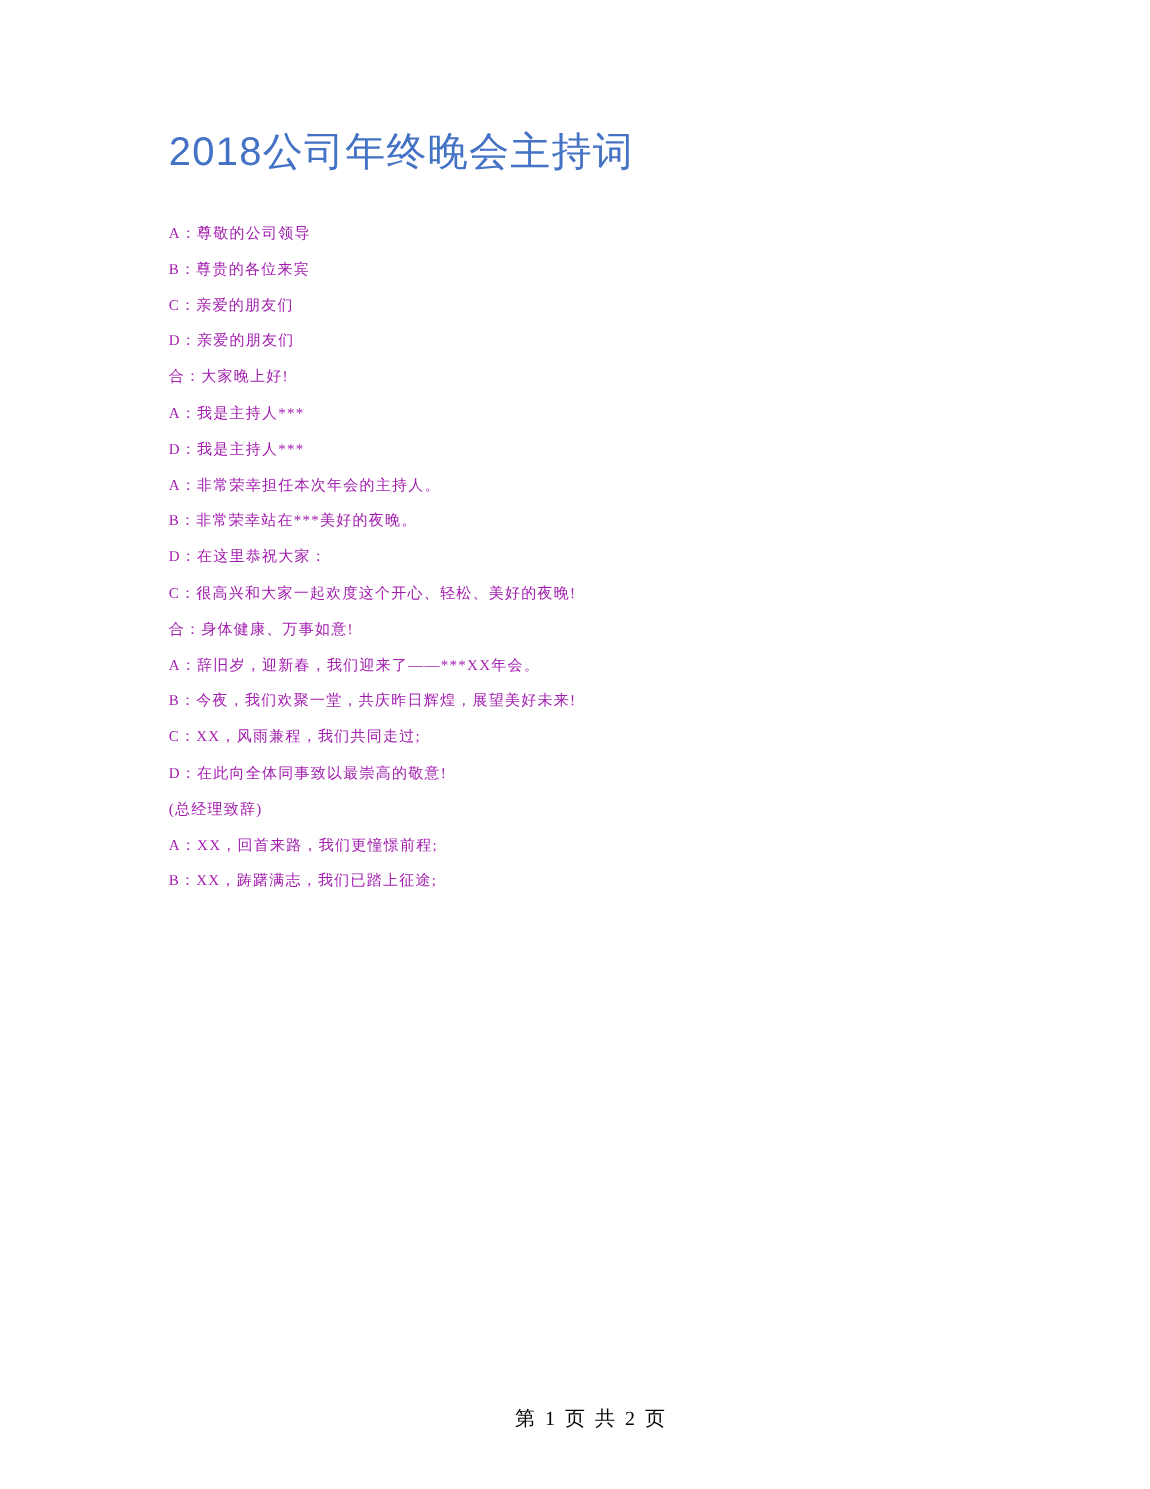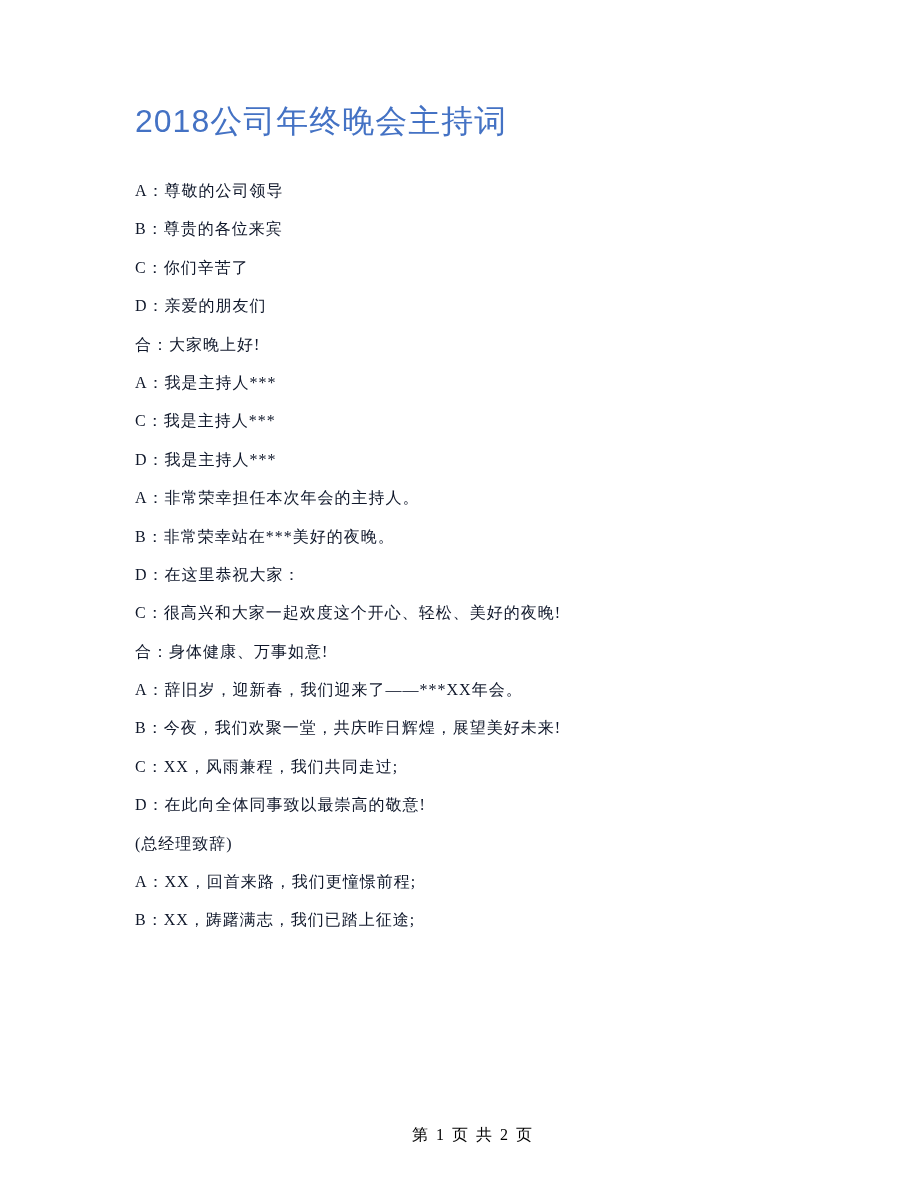--- a/index.html
+++ b/index.html
@@ -18,22 +18,22 @@
     .title {
       font-family: "SimHei", "黑体", sans-serif;
       color: #4472C4;
       font-size: 32px;
       text-align: left;
       font-weight: normal;
       margin-bottom: 28px;
       letter-spacing: 1px;
     }
     .line {
-      font-size: 16px;
-      color: #0f172a;
+      font-size: 12px;
+      color: #a21caf;
       line-height: 2.4;
       letter-spacing: 1px;
     }
     .footer {
       position: absolute;
       bottom: 45px;
       left: 0;
       right: 0;
       text-align: center;
       font-size: 16px;
@@ -43,25 +43,24 @@
     }
   </style>
 </head>
 <body>
 
 <h1 class="title">2018公司年终晚会主持词</h1>
 
 <div id="lines-container">
     <p class="line">A：尊敬的公司领导</p>
     <p class="line">B：尊贵的各位来宾</p>
-    <p class="line">C：你们辛苦了</p>
+    <p class="line">C：亲爱的朋友们</p>
     <p class="line">D：亲爱的朋友们</p>
     <p class="line">合：大家晚上好!</p>
     <p class="line">A：我是主持人***</p>
-    <p class="line">C：我是主持人***</p>
     <p class="line">D：我是主持人***</p>
     <p class="line">A：非常荣幸担任本次年会的主持人。</p>
     <p class="line">B：非常荣幸站在***美好的夜晚。</p>
     <p class="line">D：在这里恭祝大家：</p>
     <p class="line">C：很高兴和大家一起欢度这个开心、轻松、美好的夜晚!</p>
     <p class="line">合：身体健康、万事如意!</p>
     <p class="line">A：辞旧岁，迎新春，我们迎来了——***XX年会。</p>
     <p class="line">B：今夜，我们欢聚一堂，共庆昨日辉煌，展望美好未来!</p>
     <p class="line">C：XX，风雨兼程，我们共同走过;</p>
     <p class="line">D：在此向全体同事致以最崇高的敬意!</p>

